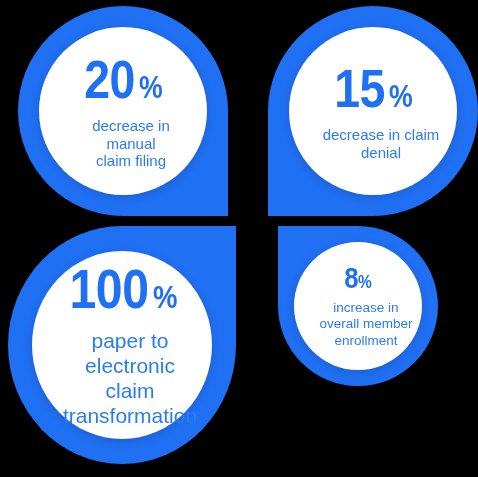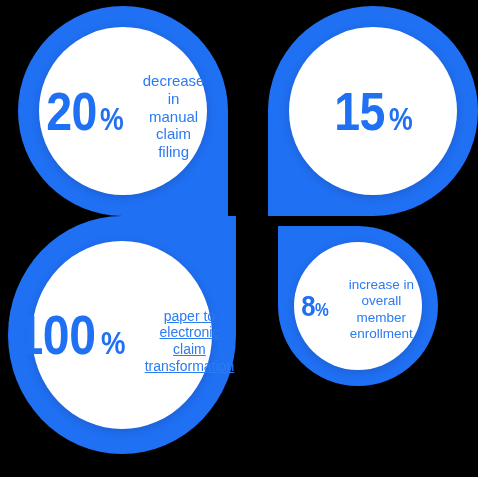--- a/index.html
+++ b/index.html
@@ -34,31 +34,31 @@
   .quad.bl .blob { border-radius: 50% 0 50% 50%; }
   .quad.br .blob { border-radius: 0 50% 50% 50%; }
 
   
   .disc {
     position: absolute;
     background: #ffffff;
     border-radius: 50%;
     box-shadow: 0 2px 10px rgba(0,0,0,0.16);
     display: flex;
-    flex-direction: row;
+    flex-direction: column;
     align-items: center;
     justify-content: center;
     text-align: center;
     box-sizing: border-box;
   }
 
   
   .quad.tl { left: 18px;  top: 6px;   width: 210px; height: 210px; }
   .quad.tr { left: 268px; top: 6px;   width: 210px; height: 210px; }
-  .quad.bl { left: 8px;   top: 216px; width: 228px; height: 238px; }
+  .quad.bl { left: 8px;   top: 226px; width: 228px; height: 238px; }
   .quad.br { left: 278px; top: 226px; width: 160px; height: 160px; }
 
   .quad.tl .disc { left: 21px; top: 21px; right: 21px; bottom: 21px; padding: 0 14px; }
   .quad.tr .disc { left: 21px; top: 21px; right: 21px; bottom: 21px; padding: 0 14px; }
   .quad.bl .disc { left: 24px; top: 25px; right: 24px; bottom: 25px; padding: 0 12px; }
   .quad.br .disc { left: 16px; top: 16px; right: 16px; bottom: 16px; padding: 0 6px; }
 
   
   .statline {
     color: #2070F4;
@@ -97,21 +97,21 @@
     margin-left: 16px;
   }
 
   
   .quad.br .statline .num { font-size: 30px; }
   .quad.br .statline .pct { font-size: 18px; }
   .quad.br .caption { font-size: 13.5px; margin-top: 7px; line-height: 1.2; }
 
   .quad.bl .statline .num { font-size: 56px; }
   .quad.bl .statline .pct { font-size: 32px; }
-  .quad.bl .caption { font-size: 14px; margin-top: 12px; text-decoration: underline; }
+  .quad.bl .caption { font-size: 21px; margin-top: 12px; }
 </style>
 </head>
 <body>
 
 <div id="stage" style="background: rgb(0, 0, 0);">
 
   <div class="quad tl">
     <div class="blob" style="background: rgb(32, 112, 244);"></div>
     <div class="disc" style="background: rgb(255, 255, 255);">
       <div class="statline" style="color: rgb(32, 112, 244);">
@@ -123,20 +123,22 @@
     </div>
   </div>
 
   <div class="quad tr">
     <div class="blob" style="background: rgb(32, 112, 244);"></div>
     <div class="disc" style="background: #ffffff;">
       <div class="statline" style="color: rgb(32, 112, 244);">
         <span class="num">15</span>
           <span class="pct">%</span>
       </div>
+      <div class="caption" style="color: rgb(43, 123, 243);">decrease in claim
+denial</div>
     </div>
   </div>
 
   <div class="quad bl">
     <div class="blob" style="background: rgb(32, 112, 244);"></div>
     <div class="disc" style="background: rgb(255, 255, 255);">
       <div class="statline" style="color: rgb(32, 112, 244);">
         <span class="num">100</span>
           <span class="pct">%</span>
       </div>

